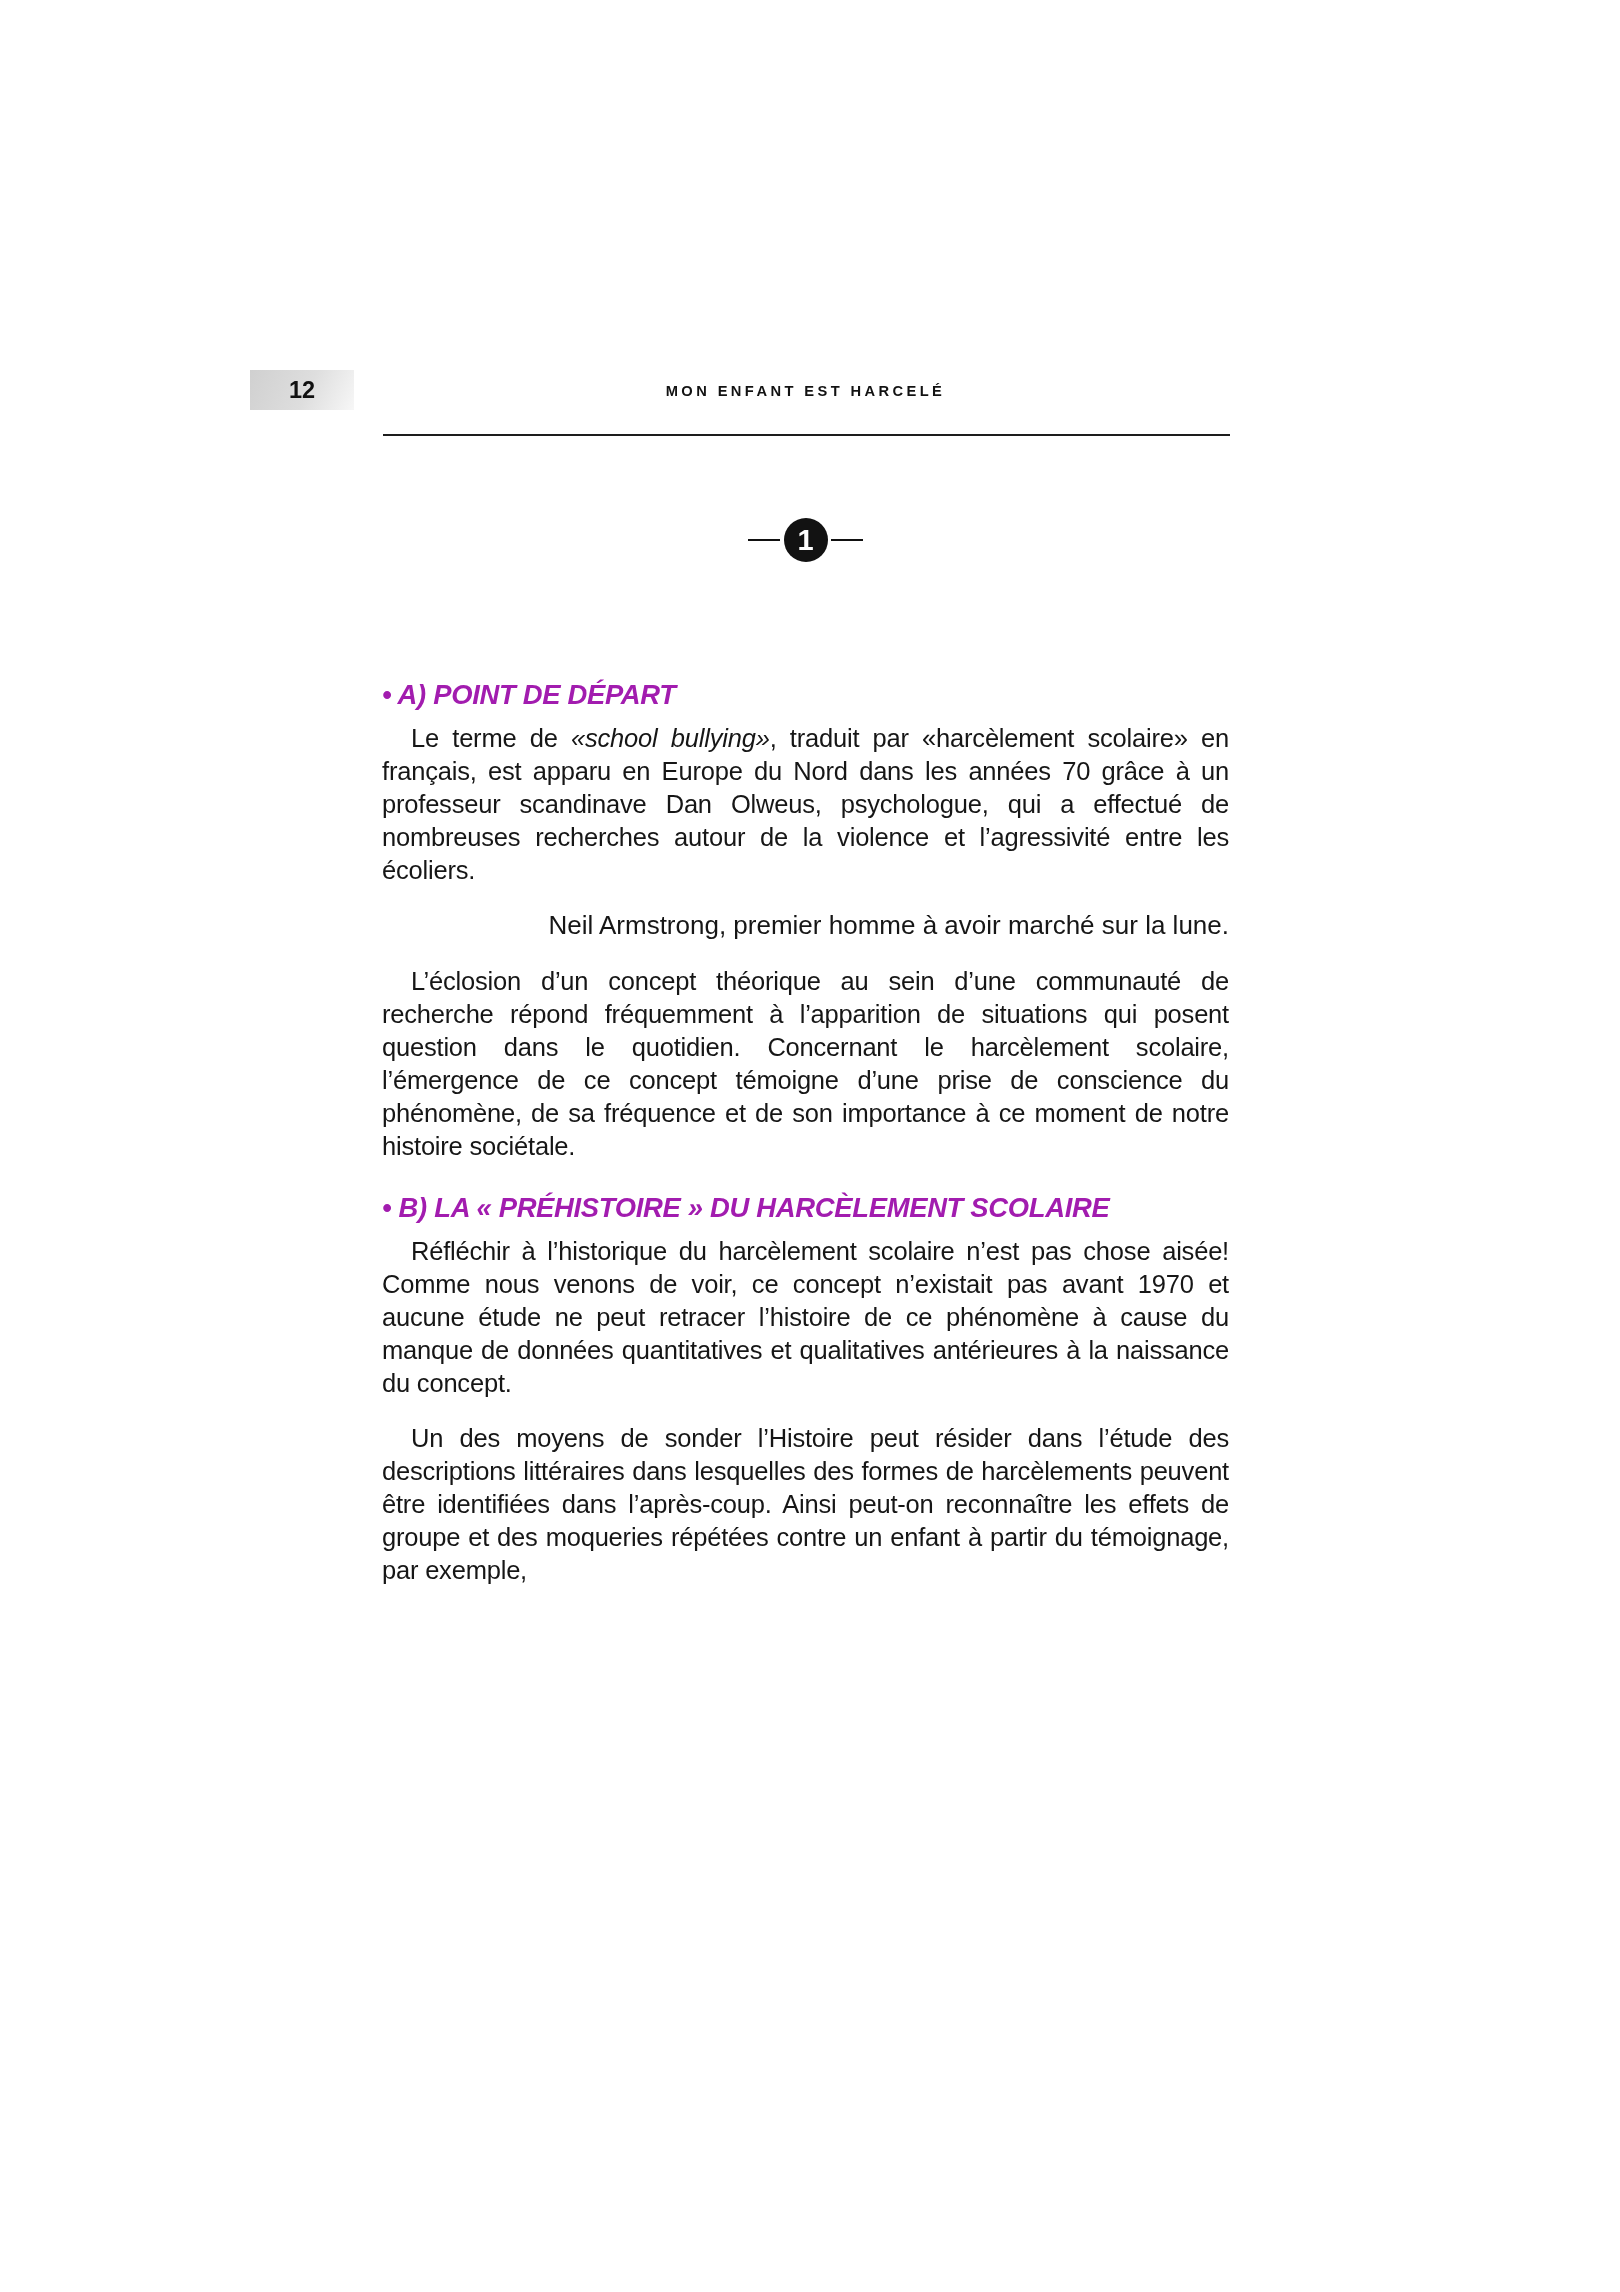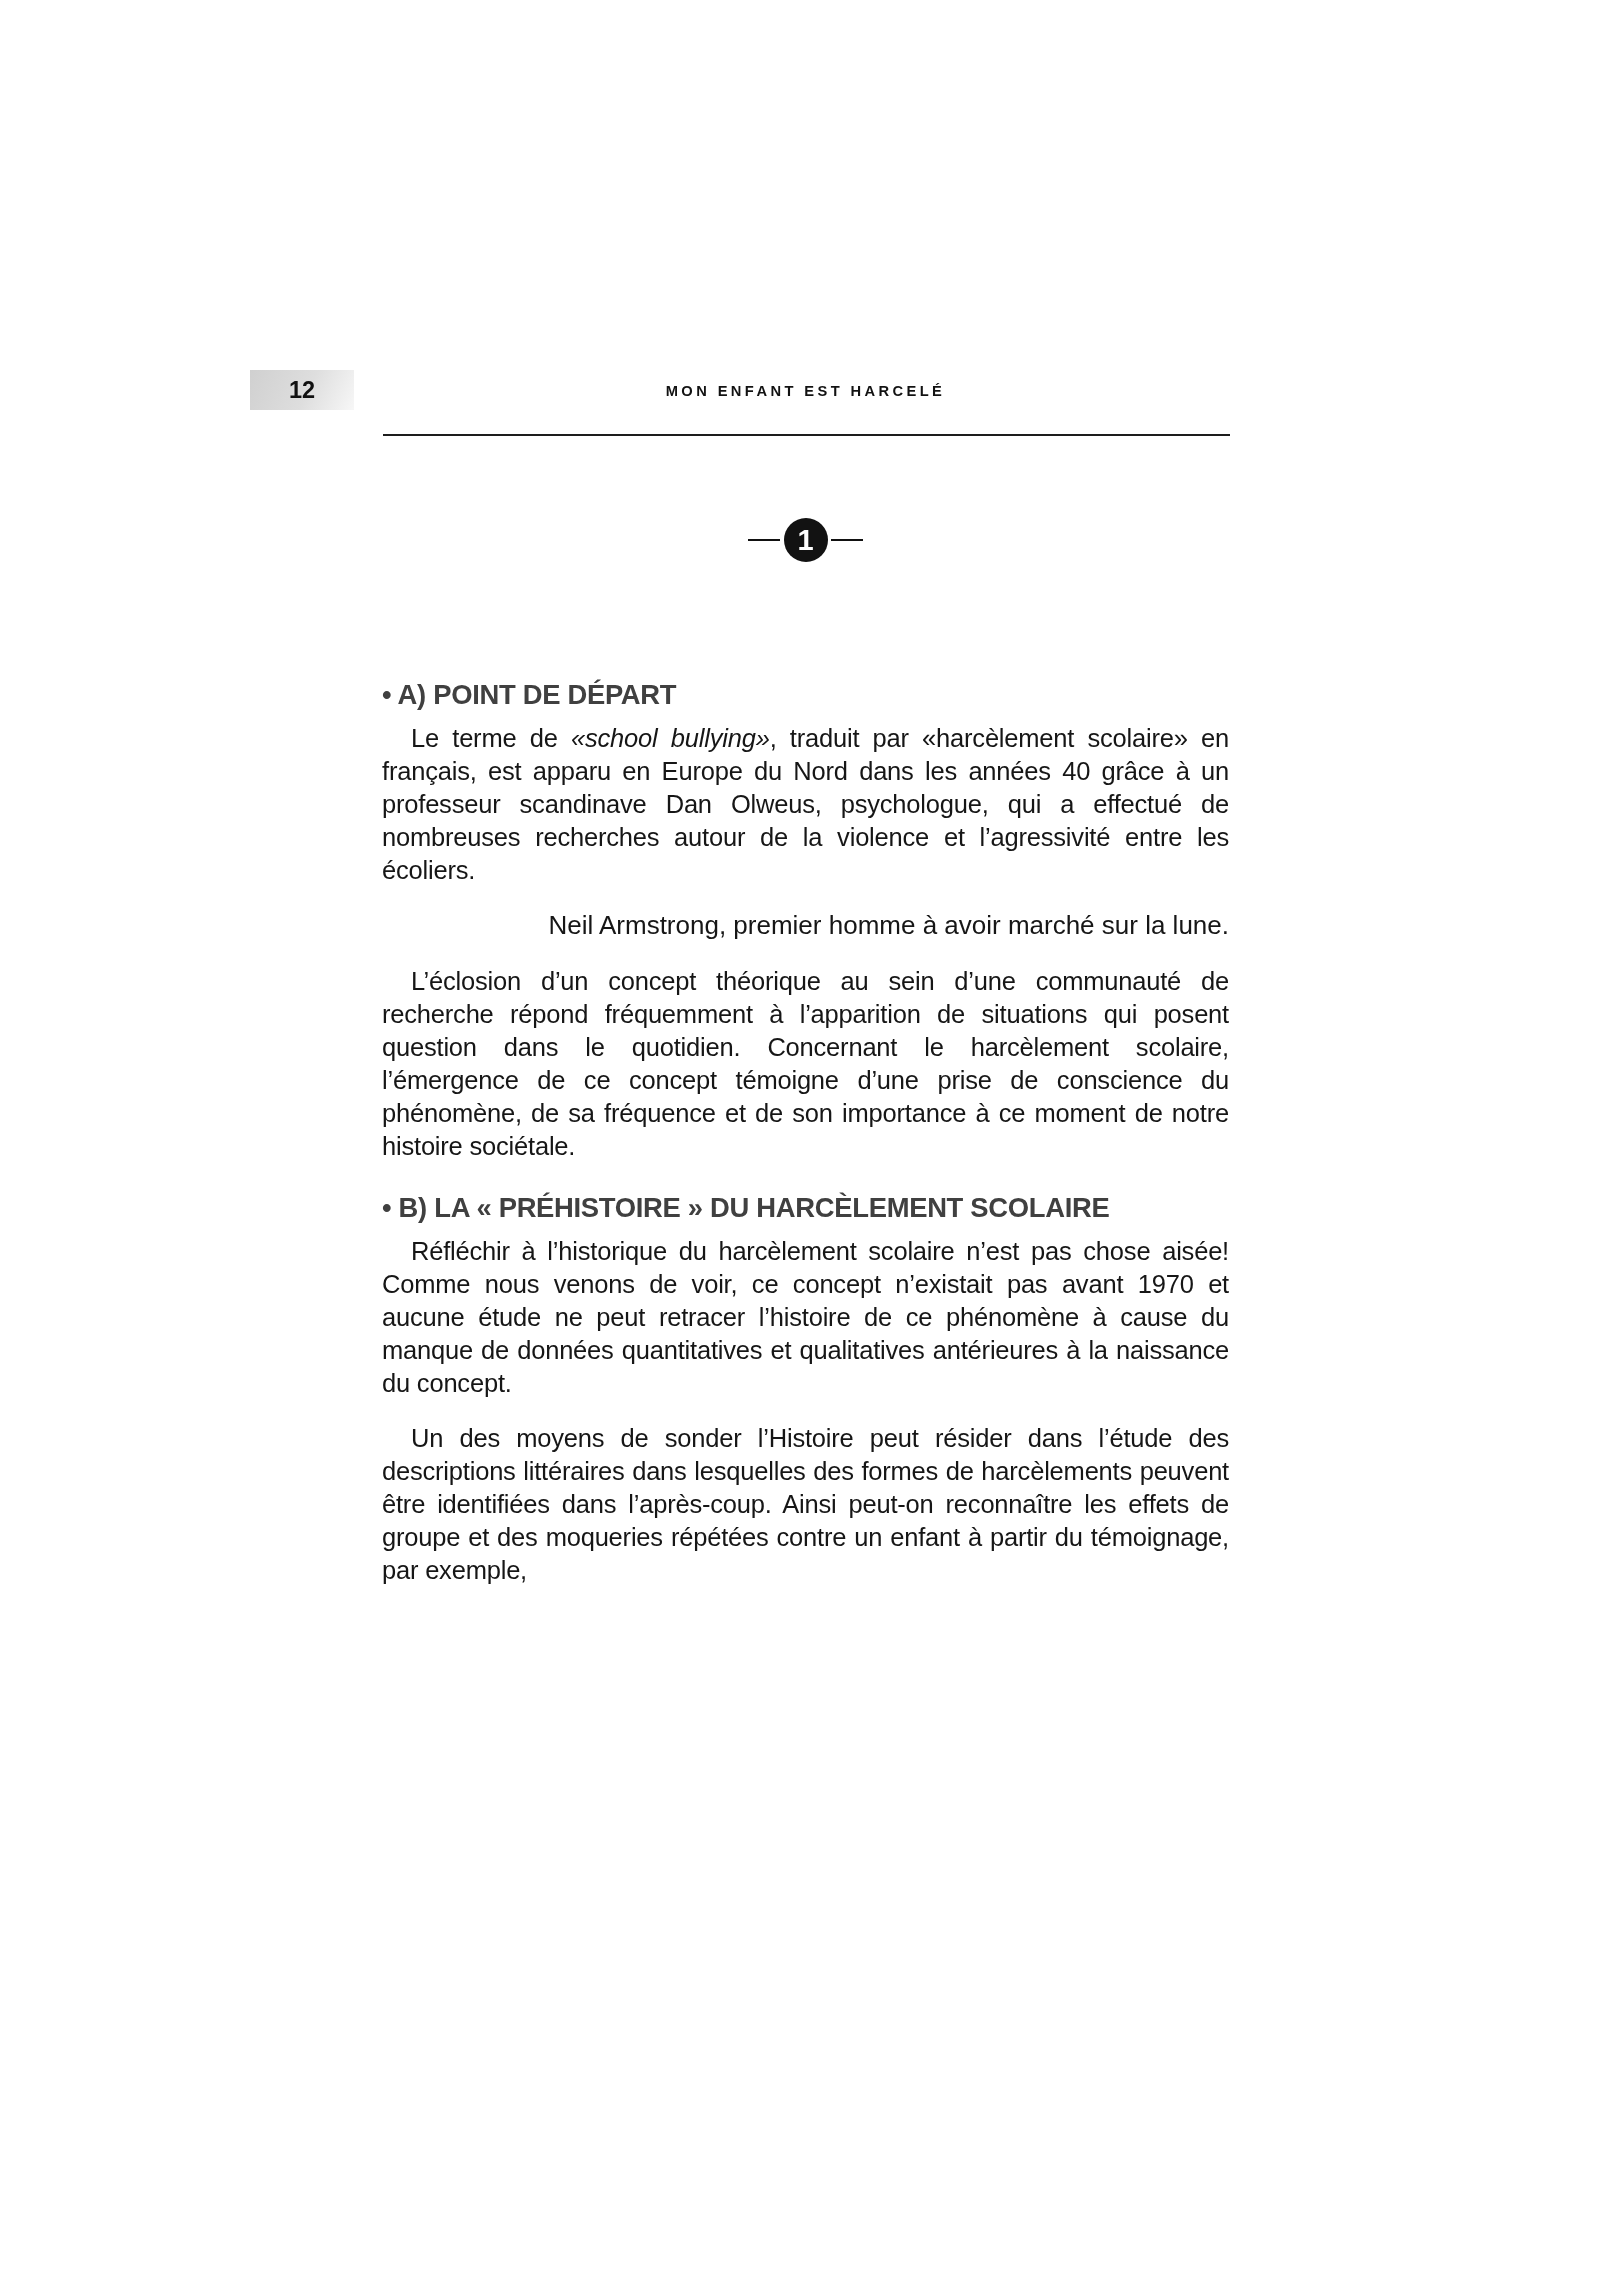--- a/index.html
+++ b/index.html
@@ -55,21 +55,21 @@
     color: #101010; white-space: nowrap;
     transform: scaleX(0.82); transform-origin: center;
   }
 
   .body-column {
     position: absolute; left: 382px; top: 678px; width: 847px;
   }
   .sec-heading {
     margin: 0 0 10.8px 0;
     font-size: 27.4px; line-height: 33px; font-weight: bold;
-    letter-spacing: -0.3px; color: #404040;
+    letter-spacing: -0.3px; color: #a21caf; font-style: italic;
   }
   .sec-b { margin-top: 28px; }
   .para {
     margin: 0 0 22.5px 0;
     font-size: 25.5px; line-height: 33px;
     text-align: justify; text-indent: 29px;
     letter-spacing: -0.2px; color: #161616;
   }
   .quote { font-style: italic; margin-bottom: 4.9px; }
   .attribution {
@@ -98,21 +98,21 @@
       <span>1</span>
     </span>
     <span class="dash"></span>
   </div>
 
 
   <div class="body-column">
 
     <h2 class="sec-heading">• A) POINT DE DÉPART</h2>
 
-    <p class="para"><span>Le terme de </span><em>«school bullying»</em><span>, traduit par «harcèlement scolaire» en français, est apparu en Europe du Nord dans les années 40 grâce à un professeur scandinave Dan Olweus, psychologue, qui a effectué de nombreuses recherches autour de la violence et l’agressivité entre les écoliers.</span></p>
+    <p class="para"><span>Le terme de </span><em>«school bullying»</em><span>, traduit par «harcèlement scolaire» en français, est apparu en Europe du Nord dans les années 70 grâce à un professeur scandinave Dan Olweus, psychologue, qui a effectué de nombreuses recherches autour de la violence et l’agressivité entre les écoliers.</span></p>
 
 
 
     <p class="attribution">Neil Armstrong, premier homme à avoir marché sur la lune.</p>
 
     <p class="para">L’éclosion d’un concept théorique au sein d’une communauté de recherche répond fréquemment à l’apparition de situations qui posent question dans le quotidien. Concernant le harcèlement scolaire, l’émergence de ce concept témoigne d’une prise de conscience du phénomène, de sa fréquence et de son importance à ce moment de notre histoire sociétale.</p>
 
 
     <h2 class="sec-heading sec-b">• B) LA « PRÉHISTOIRE » DU HARCÈLEMENT SCOLAIRE</h2>
 

